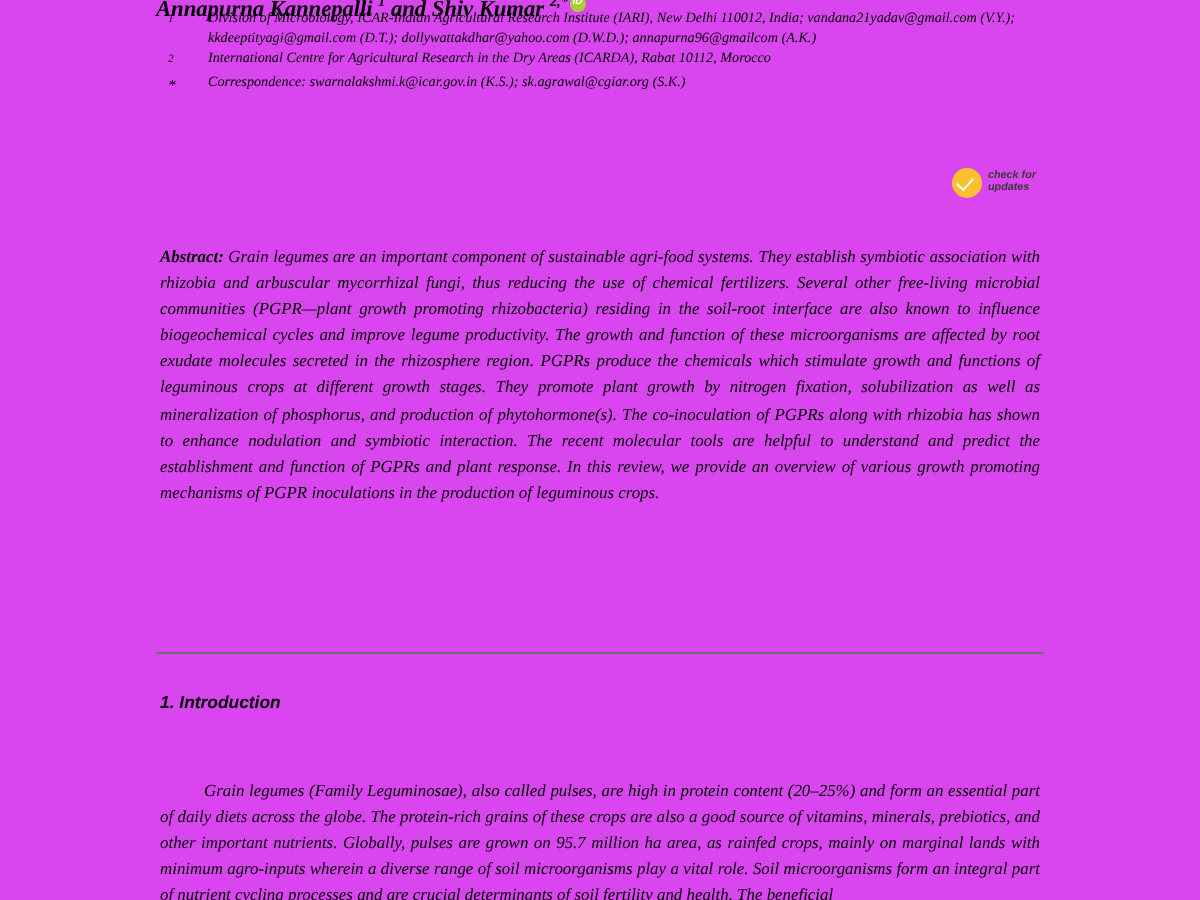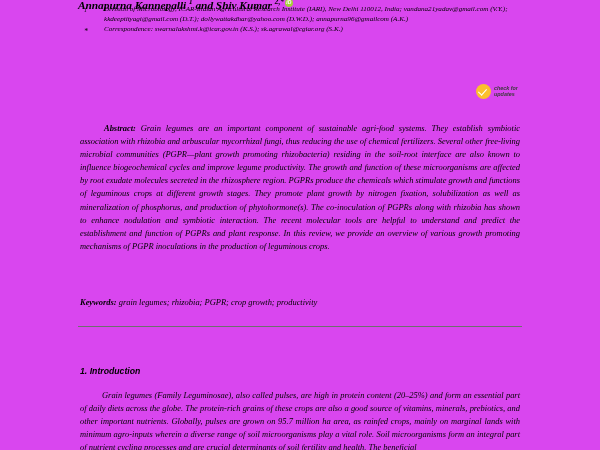--- a/index.html
+++ b/index.html
@@ -145,21 +145,20 @@
     left: 80px;
     top: 122px;
     width: 440px;
     font-size: 8.45px;
     line-height: 13.1px;
     text-align: justify;
     text-justify: inter-word;
   }
   .abstract .lbl {
     font-weight: bold;
-    margin-left: 24px;
   }
 
   
   .keywords {
     position: absolute;
     left: 80px;
     top: 296px;
     width: 440px;
     font-size: 8.45px;
     line-height: 13px;
@@ -179,21 +178,20 @@
   }
 
   
   .sec-heading {
     position: absolute;
     left: 80px;
     top: 346px;
     font-size: 8.7px;
     font-weight: bold;
     font-family: "Liberation Sans", sans-serif;
-    margin-top: 20px;
   }
 
   
   .body-par {
     position: absolute;
     left: 80px;
     top: 365px;
     width: 440px;
     font-size: 8.45px;
     line-height: 13.1px;
@@ -211,41 +209,42 @@
   <div class="authors">
     <span>Annapurna Kannepalli </span><sup>1</sup><span> and Shiv Kumar </span><sup>2,*</sup><span class="orcid"></span>
   </div>
 
   <div class="affiliations">
     <div class="aff-row">
       <div class="aff-marker">1</div>
       <div class="aff-text">Division of Microbiology, ICAR-Indian Agricultural Research Institute (IARI), New Delhi 110012, India; vandana21yadav@gmail.com (V.Y.); kkdeeptityagi@gmail.com (D.T.); dollywattakdhar@yahoo.com (D.W.D.); annapurna96@gmailcom (A.K.)</div>
     </div>
     <div class="aff-row">
+      <div class="aff-marker">2</div>
+      <div class="aff-text">International Centre for Agricultural Research in the Dry Areas (ICARDA), Rabat 10112, Morocco</div>
+    </div>
+    <div class="aff-row">
       <div class="aff-marker star">*</div>
       <div class="aff-text">Correspondence: swarnalakshmi.k@icar.gov.in (K.S.); sk.agrawal@cgiar.org (S.K.)</div>
     </div>
   </div>
 
 
   <div class="updates-badge">
     <div class="check-circle"></div>
     <div class="updates-text">
       <div>check for</div>
       <div>updates</div>
     </div>
   </div>
 
   <div class="abstract">
     <span class="lbl">Abstract:</span><span> Grain legumes are an important component of sustainable agri-food systems. They establish symbiotic association with rhizobia and arbuscular mycorrhizal fungi, thus reducing the use of chemical fertilizers. Several other free-living microbial communities (PGPR—plant growth promoting rhizobacteria) residing in the soil-root interface are also known to influence biogeochemical cycles and improve legume productivity. The growth and function of these microorganisms are affected by root exudate molecules secreted in the rhizosphere region. PGPRs produce the chemicals which stimulate growth and functions of leguminous crops at different growth stages. They promote plant growth by nitrogen fixation, solubilization as well as mineralization of phosphorus, and production of phytohormone(s). The co-inoculation of PGPRs along with rhizobia has shown to enhance nodulation and symbiotic interaction. The recent molecular tools are helpful to understand and predict the establishment and function of PGPRs and plant response. In this review, we provide an overview of various growth promoting mechanisms of PGPR inoculations in the production of leguminous crops.</span>
   </div>
 
-  <div class="keywords">
-    <span class="lbl">Keywords:</span><span> grain legumes; rhizobia; PGPR; crop growth; productivity</span>
-  </div>
 
   <div class="rule"></div>
 
   <div class="sec-heading">1. Introduction</div>
 
   <div class="body-par">Grain legumes (Family Leguminosae), also called pulses, are high in protein content (20–25%) and form an essential part of daily diets across the globe. The protein-rich grains of these crops are also a good source of vitamins, minerals, prebiotics, and other important nutrients. Globally, pulses are grown on 95.7 million ha area, as rainfed crops, mainly on marginal lands with minimum agro-inputs wherein a diverse range of soil microorganisms play a vital role. Soil microorganisms form an integral part of nutrient cycling processes and are crucial determinants of soil fertility and health. The beneficial</div>
 
 </div>
 
 </body></html>

